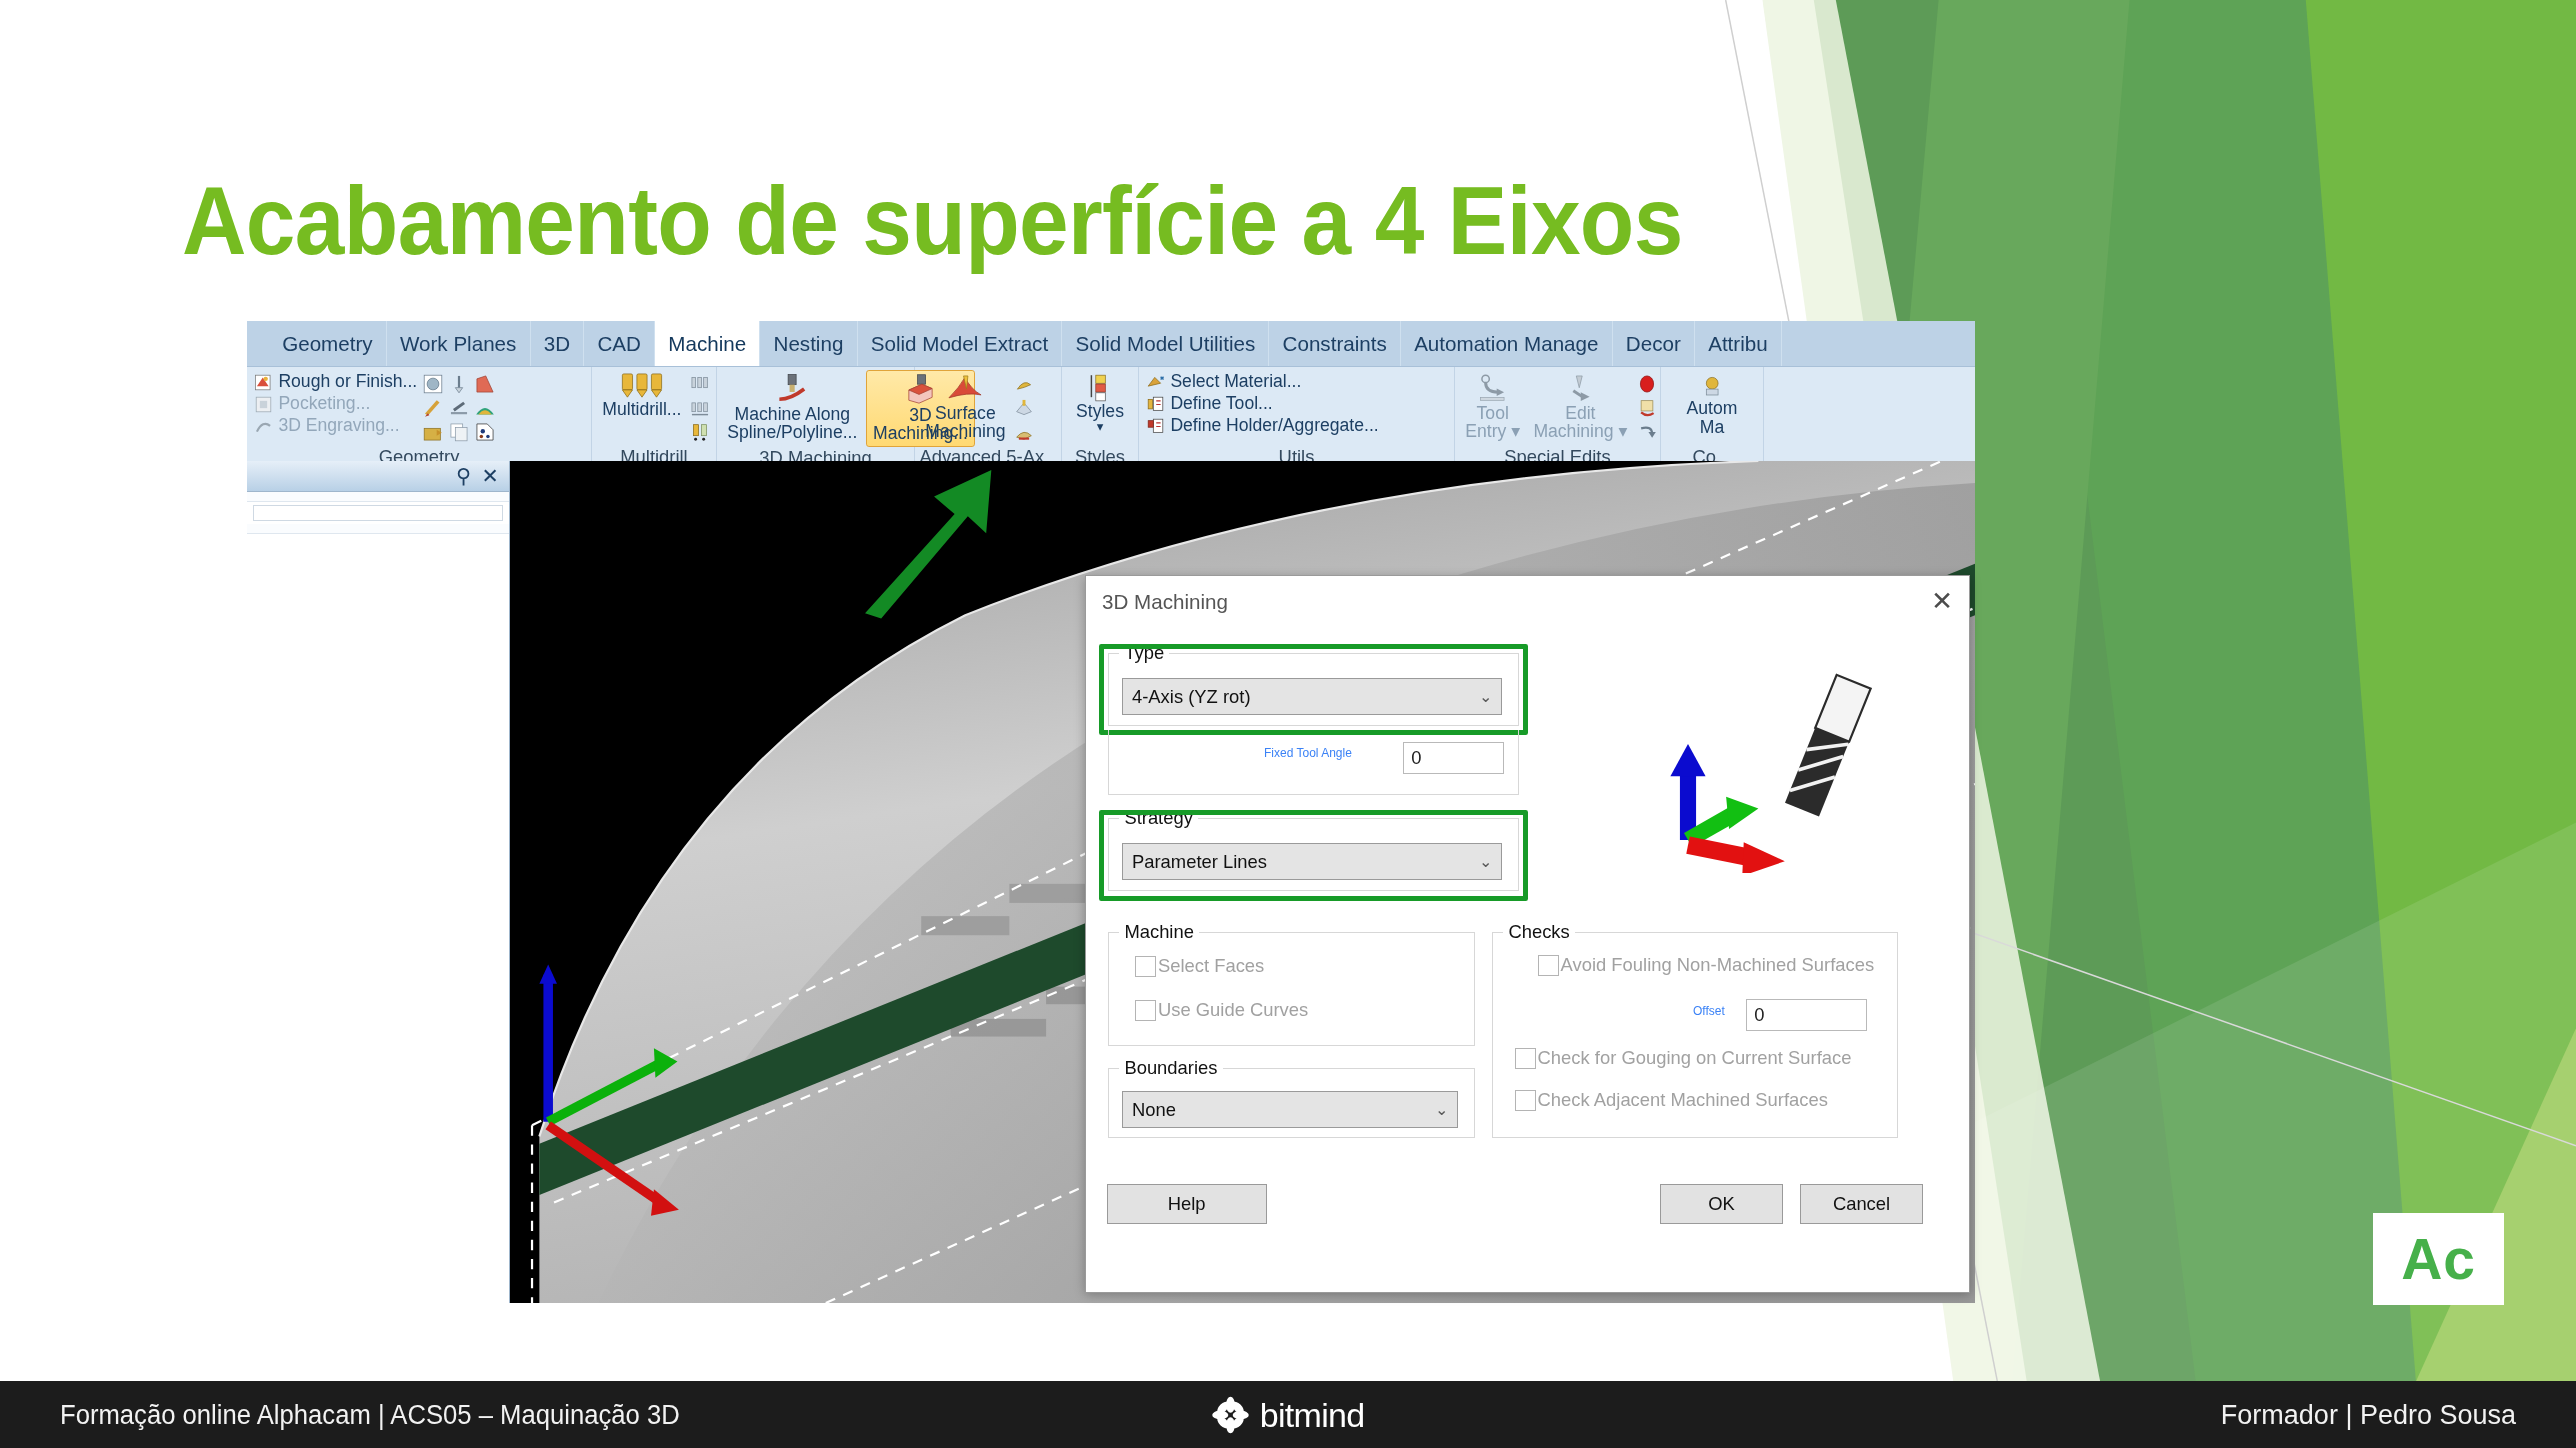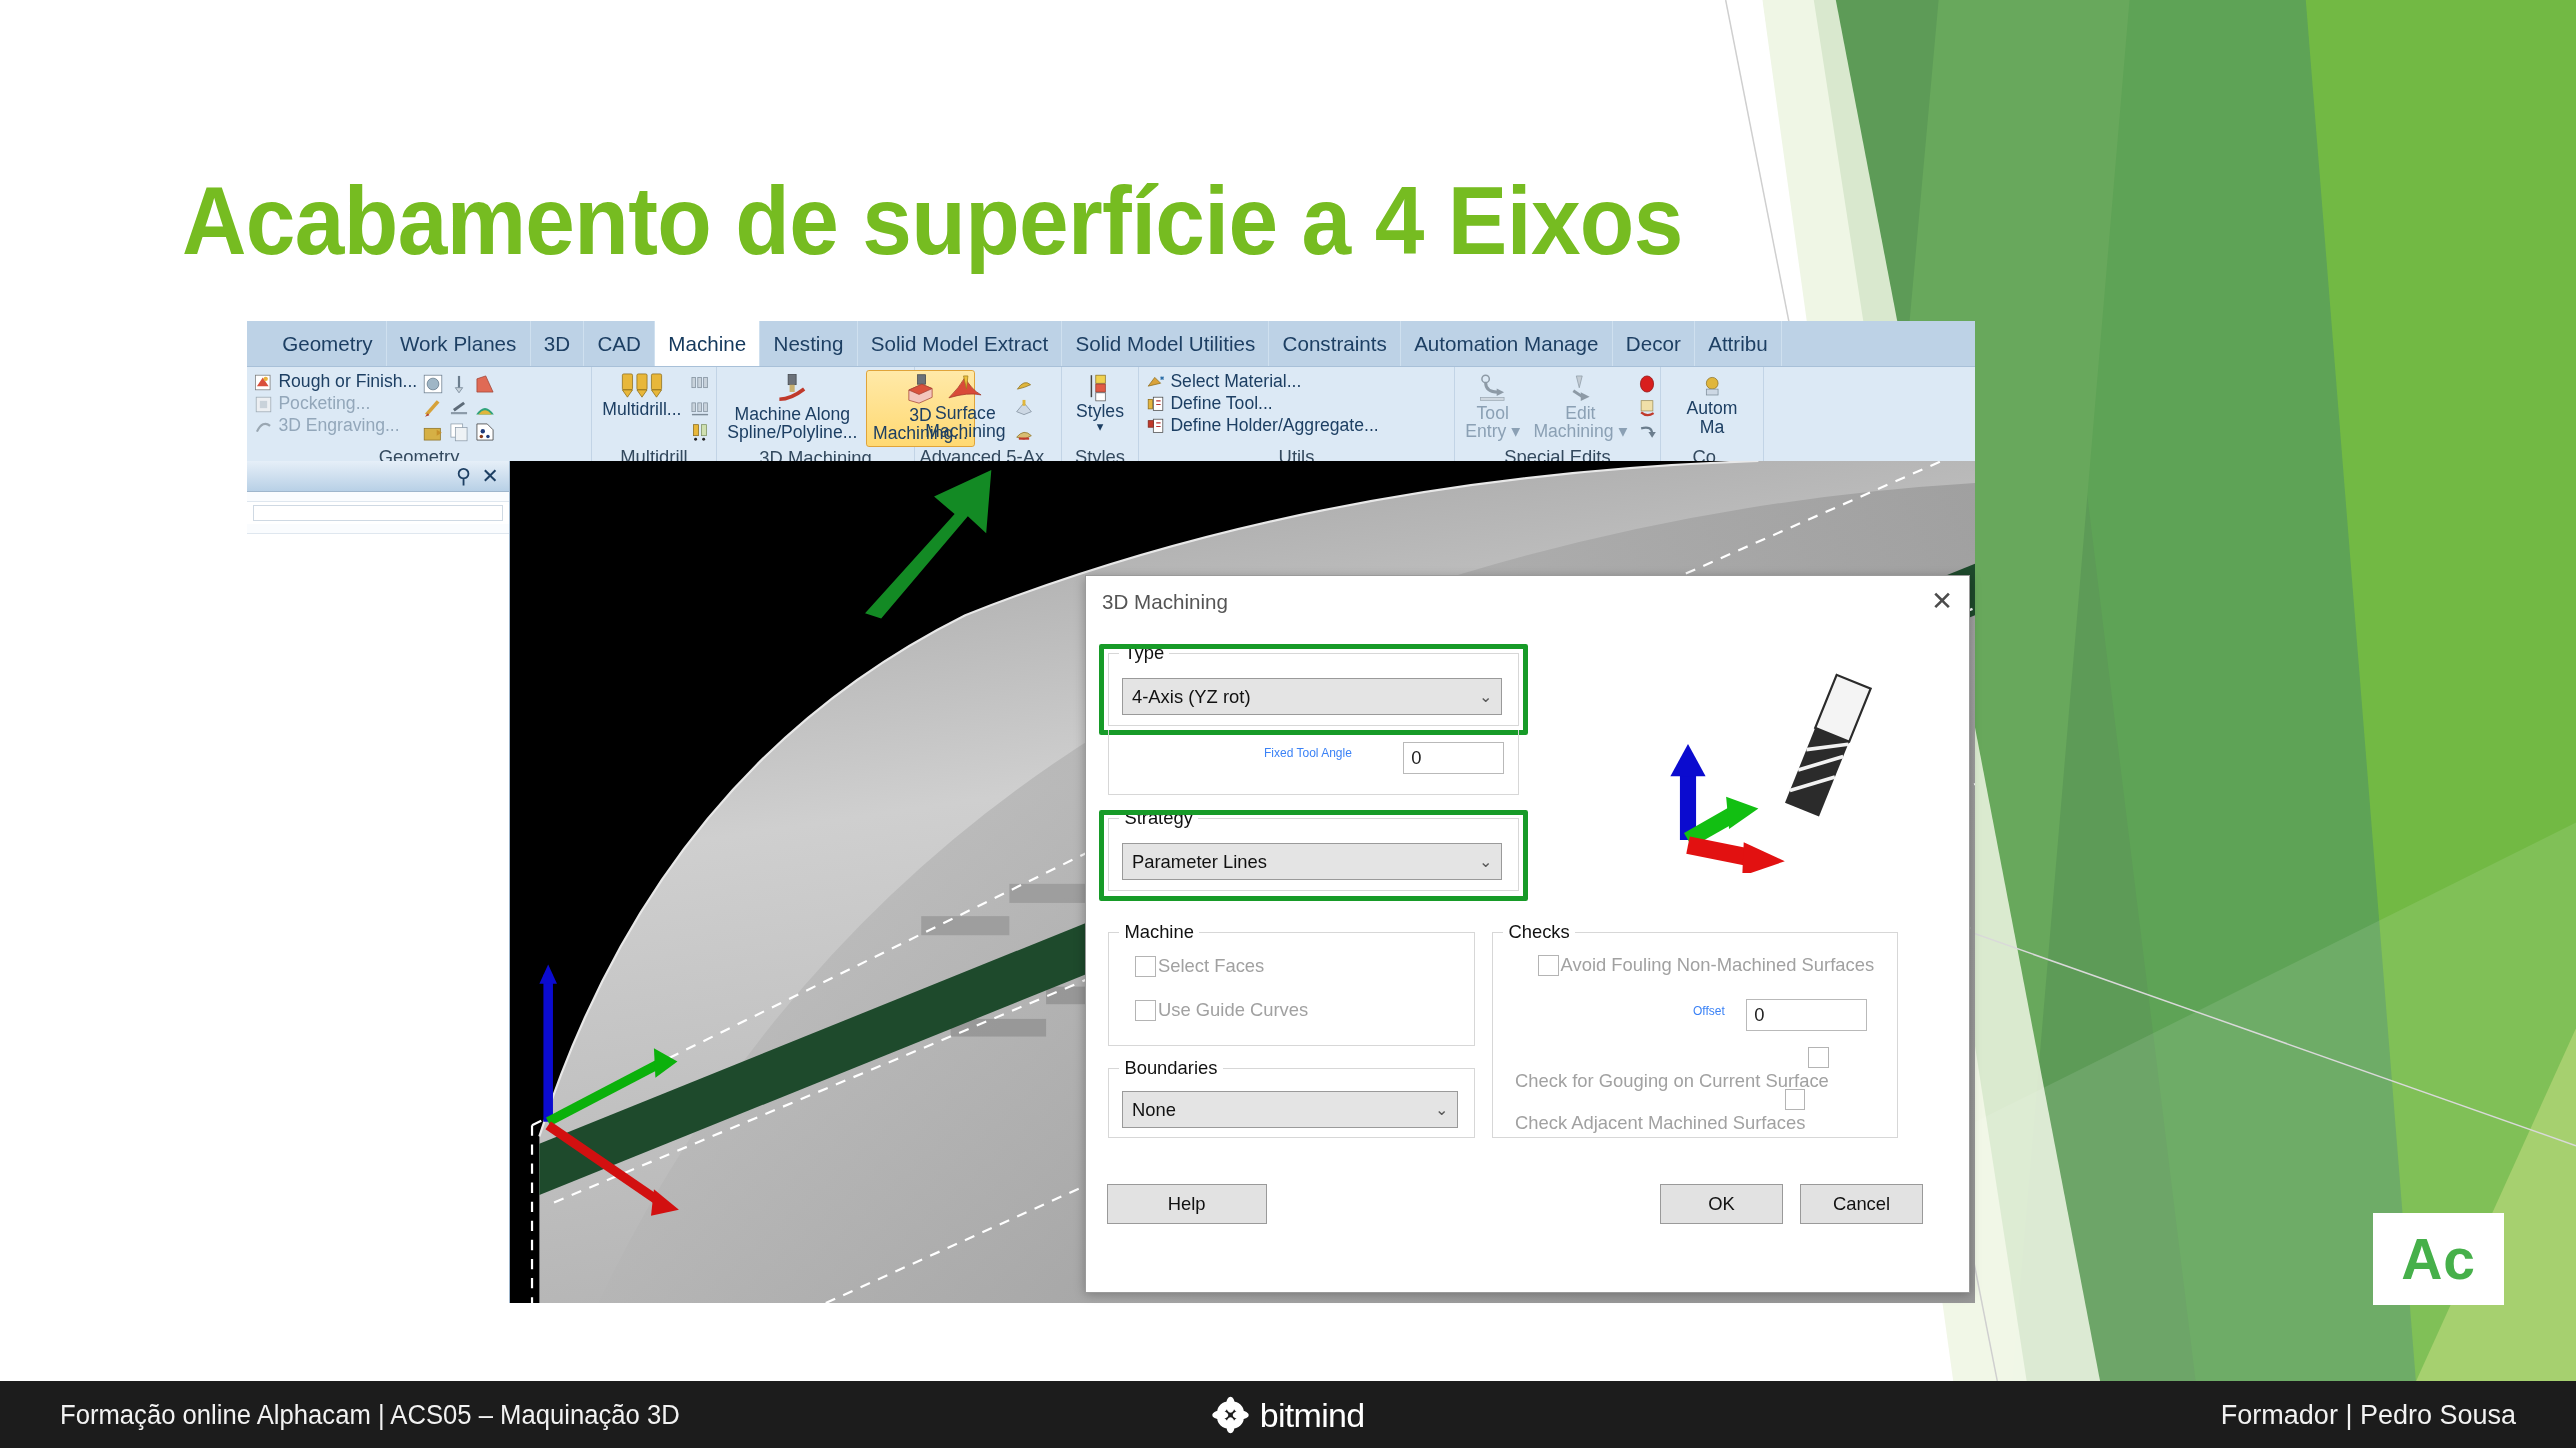--- a/index.html
+++ b/index.html
@@ -684,25 +684,25 @@
   <div class="gbox" style="left:406px; top:356px; width:406px; height:206px;">
     <span class="legend">Checks</span>
     <div class="chk" style="left:22px; top:20.6px;padding-left:23px;">
       <span class="box"></span>
       <span class="cl">Avoid Fouling Non-Machined Surfaces</span>
     </div>
     <span class="fld-label" style="left:192px; top:71px;">Offset</span>
     <div class="txtin" style="left:253px; top:66px; width:121px;">
       <span>0</span>
     </div>
-    <div class="chk" style="left:22px; top:114px;flex-direction:column;">
+    <div class="chk" style="left:22px; top:114px;">
       <span class="box"></span>
       <span class="cl">Check for Gouging on Current Surface</span>
     </div>
-    <div class="chk" style="left:22px; top:156px;flex-direction:column;">
+    <div class="chk" style="left:22px; top:156px;">
       <span class="box"></span>
       <span class="cl">Check Adjacent Machined Surfaces</span>
     </div>
   </div>
 
   <div class="dbtn" style="left:20.6px; top:608px; width:160px;">
     <span>Help</span>
   </div>
   <div class="dbtn" style="left:574px; top:608px; width:123px;">
     <span>OK</span>

